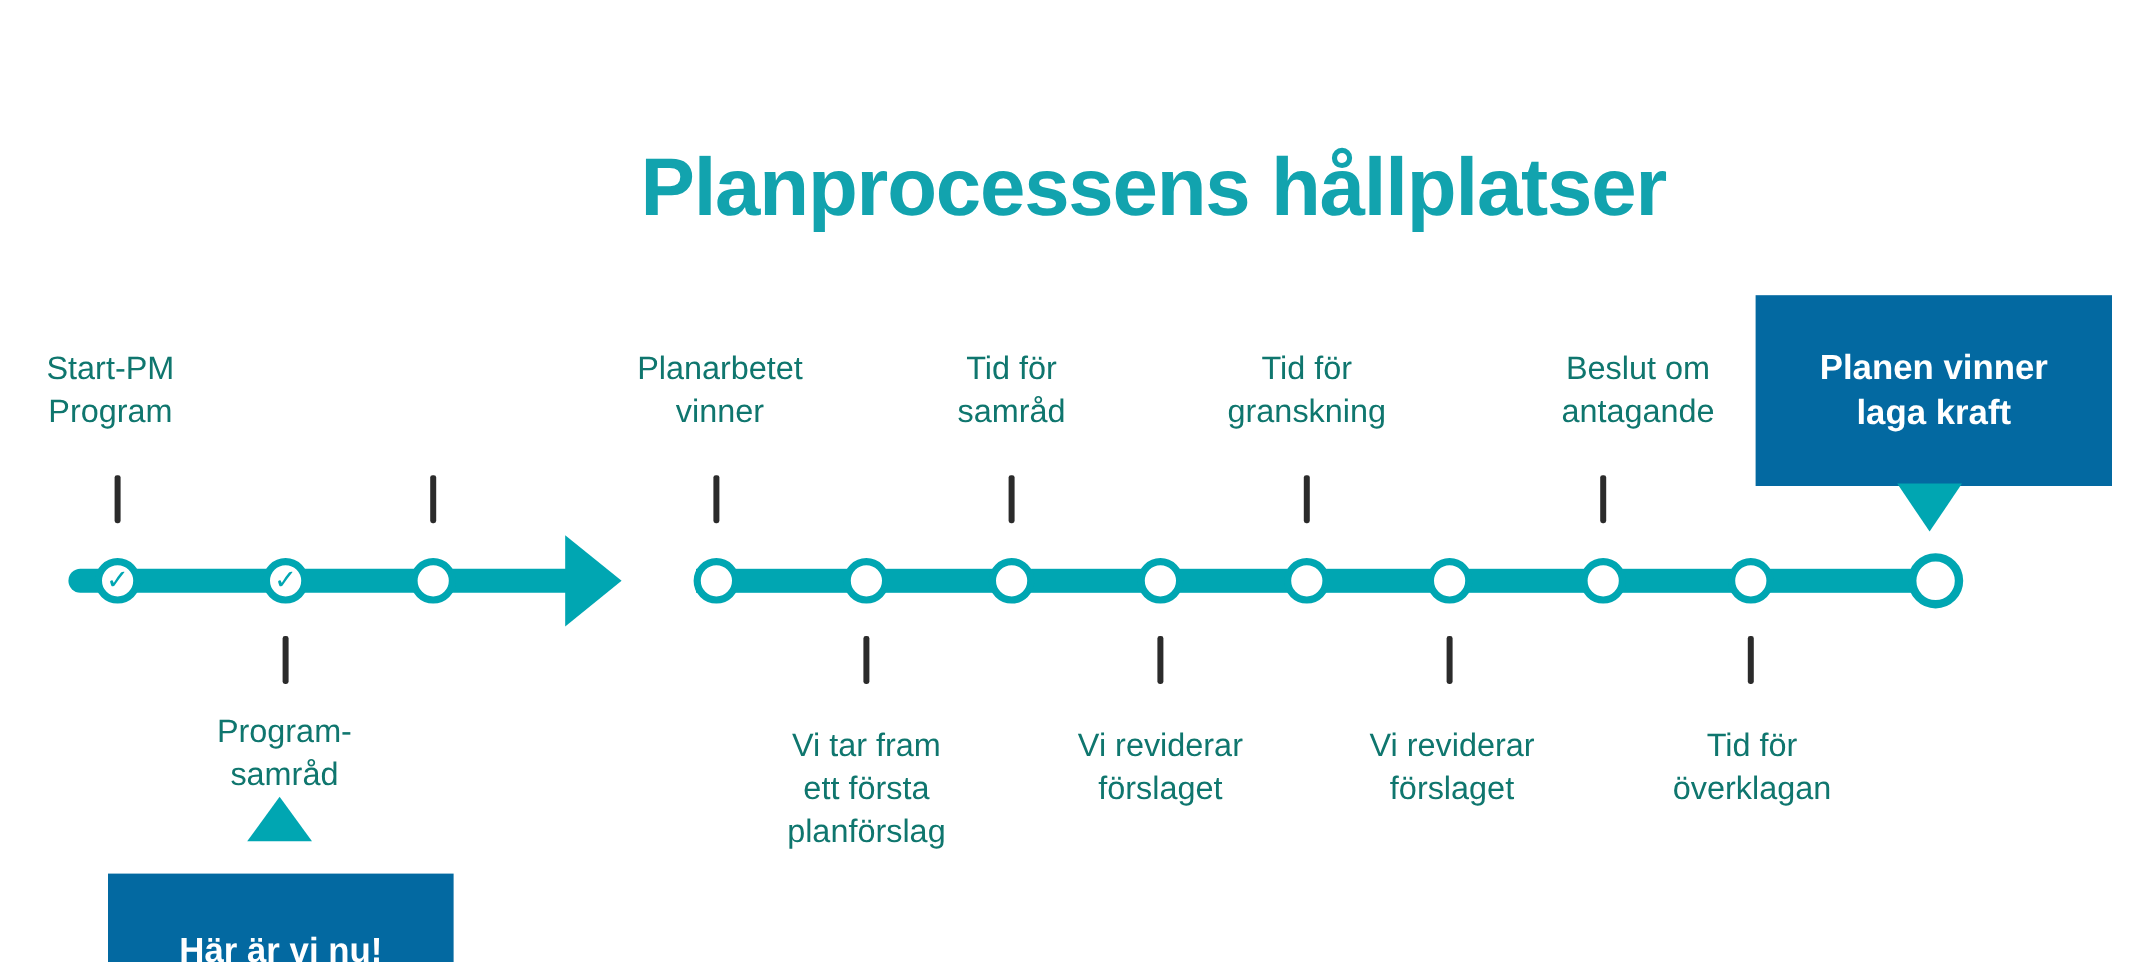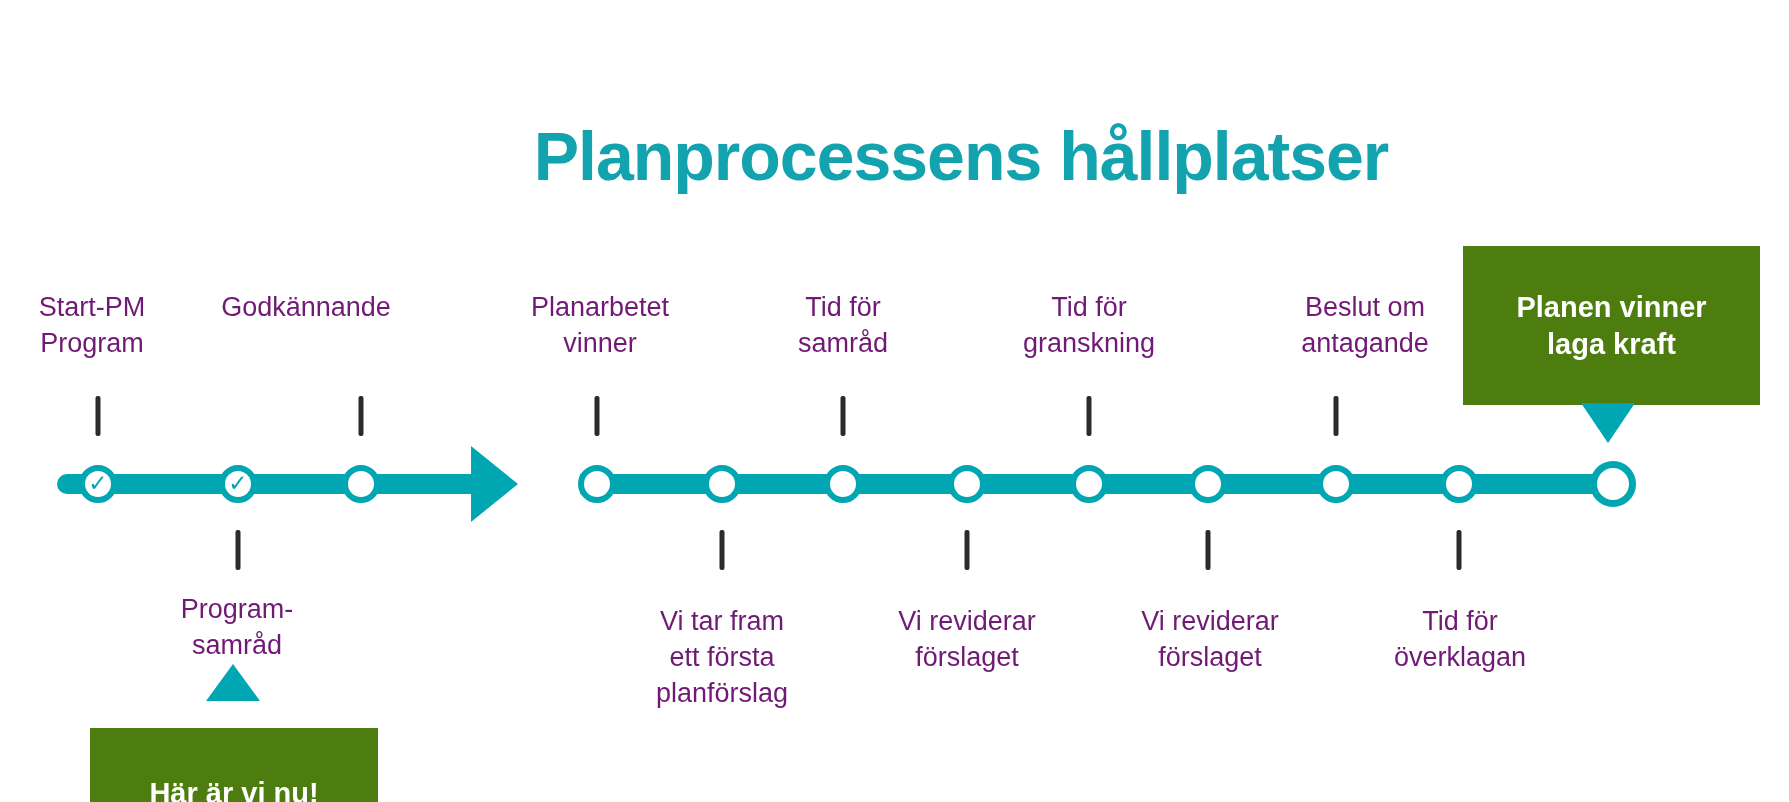--- a/index.html
+++ b/index.html
@@ -8,21 +8,21 @@
     font-family:"Liberation Sans","DejaVu Sans",sans-serif;
     margin-top:43px;
   }
   .title{
     position:absolute;top:74px;left:961px;transform:translateX(-50%);
     margin:0;font-size:68px;font-weight:800;letter-spacing:-1px;
     color:#12a3ae;white-space:nowrap;
   }
   .lbl{
     position:absolute;transform:translateX(-50%);
-    color:#701a75;font-size:27px;line-height:36px;font-weight:400;
+    color:#0f766e;font-size:27px;line-height:36px;font-weight:400;
     text-align:center;white-space:pre-line;
   }
   .tick{
     position:absolute;width:5px;height:40px;background:#2b2b2b;
     border-radius:2px;transform:translateX(-50%);
   }
   .bar{position:absolute;height:20px;background:#00a6b2;top:431px;}
   .bar.capped{border-radius:10px 0 0 10px;}
   .arrowhead{
     position:absolute;width:0;height:0;left:471px;top:403px;
@@ -33,21 +33,21 @@
     position:absolute;top:422px;width:26px;height:26px;background:#ffffff;
     border:6px solid #00a6b2;border-radius:50%;
     display:flex;align-items:center;justify-content:center;
   }
   .stop .check{
     color:#00a6b2;font-size:23px;font-weight:700;line-height:1;
     transform:translateY(-1px);
   }
   .stop.final{top:418px;width:32px;height:32px;border-width:7px;}
   .bubble{
-    position:absolute;background:#4d7c0f;color:#ffffff;
+    position:absolute;background:#0369a1;color:#ffffff;
     display:flex;align-items:center;justify-content:center;text-align:center;
     font-size:29px;line-height:37px;font-weight:700;white-space:pre-line;
   }
   .tail{position:absolute;width:0;height:0;}
   .tail.up{
     border-left:27px solid transparent;border-right:27px solid transparent;
     border-bottom:37px solid #00a6b2;
   }
   .tail.down{
     border-left:27px solid transparent;border-right:27px solid transparent;
@@ -56,21 +56,20 @@
 </style>
 </head>
 <body>
 
 <div class="stage">
 
   <h1 class="title">Planprocessens hållplatser</h1>
 
   <div class="lbl" style="left:92px;top:246px">Start-PM
 Program</div>
-  <div class="lbl" style="left:306px;top:246px">Godkännande</div>
   <div class="lbl" style="left:600px;top:246px">Planarbetet
 vinner</div>
   <div class="lbl" style="left:843px;top:246px">Tid för
 samråd</div>
   <div class="lbl" style="left:1089px;top:246px">Tid för
 granskning</div>
   <div class="lbl" style="left:1365px;top:246px">Beslut om
 antagande</div>
 
   <i class="tick" style="left:98px;top:353px"></i>

